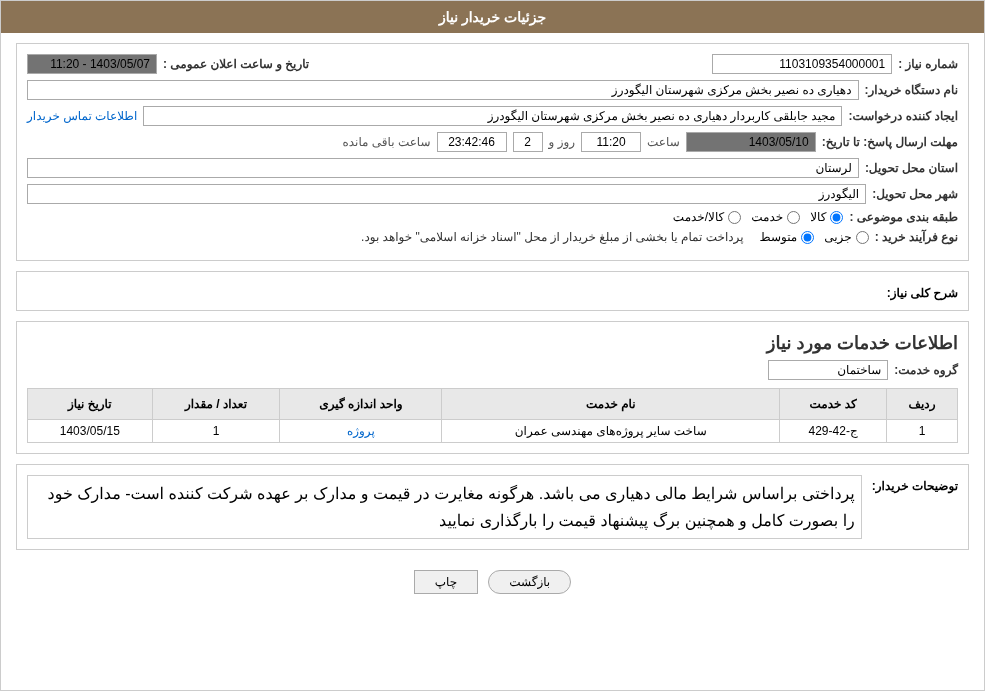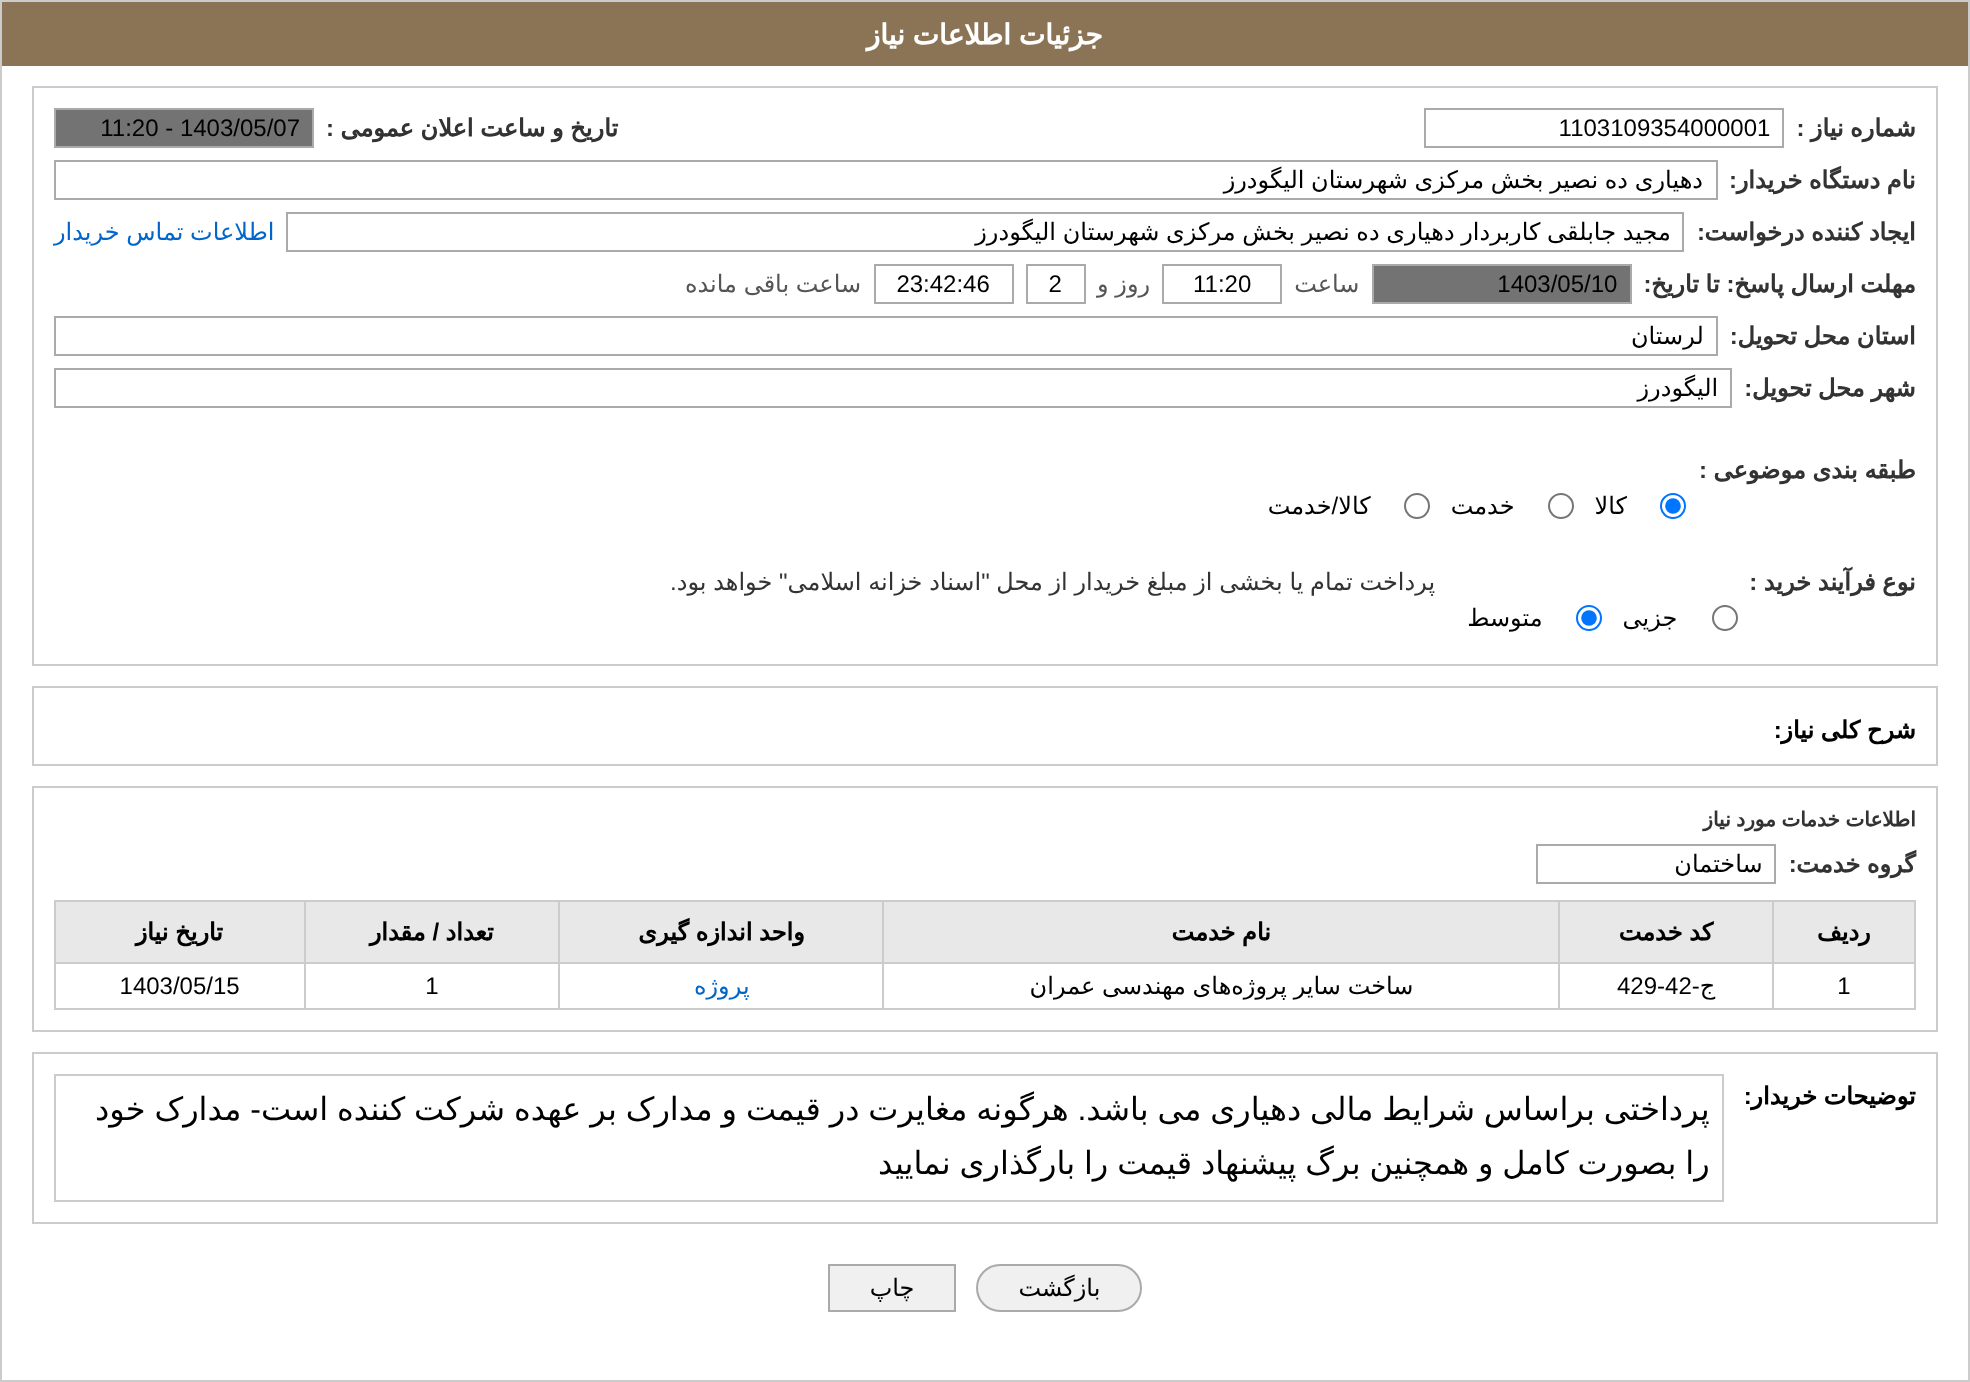--- a/index.html
+++ b/index.html
@@ -59,26 +59,26 @@
       cursor: pointer;
       text-decoration: none;
     }
     .radio-group {
       display: flex;
       gap: 10px;
       align-items: center;
     }
     .radio-item {
       display: flex;
-      gap: 17px;
-      margin-top: 36px;
+      align-items: center;
+      gap: 4px;
     }
     .section-title {
       font-weight: bold;
-      font-size: 10px;
+      font-size: 18px;
       margin-bottom: 6px;
       color: #333;
     }
     .text-area-box {
       border: 1px solid #aaa;
       padding: 6px;
       min-height: 60px;
       width: 100%;
       background: #fff;
       font-size: 12px;
@@ -202,21 +202,21 @@
       white-space: nowrap;
       text-align: right;
       color: #333;
     }
   </style>
 </head>
 <body>
 
 <div class="page-container main-wrapper">
   <div class="header-bar">
-    <span>جزئیات اطلاعات نیاز</span>
+    <span>جزئیات خریدار نیاز</span>
   </div>
   <div class="content">
 
     <div class="info-section">
 
       <div class="row">
         <span class="bold-label">شماره نیاز :</span>
         <div class="field-box" style="min-width:180px;">
           <span>1103109354000001</span>
         </div>

